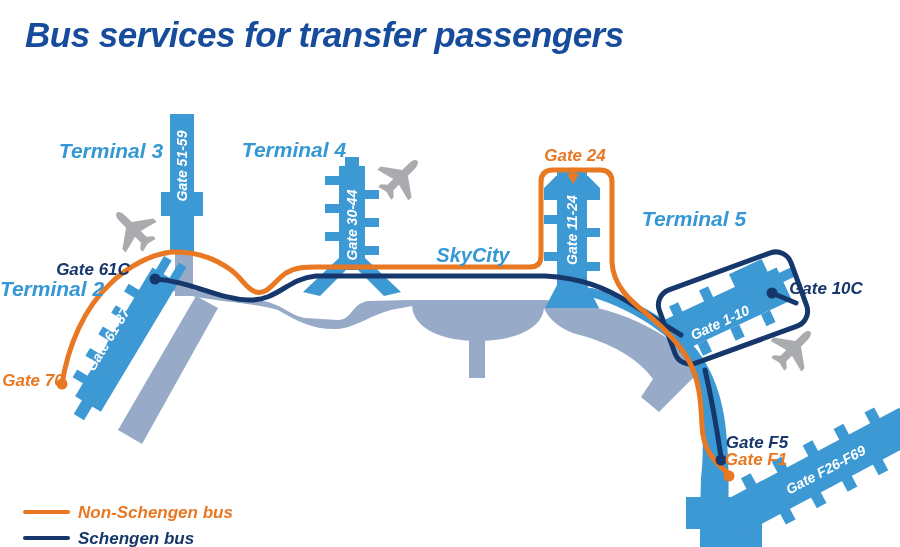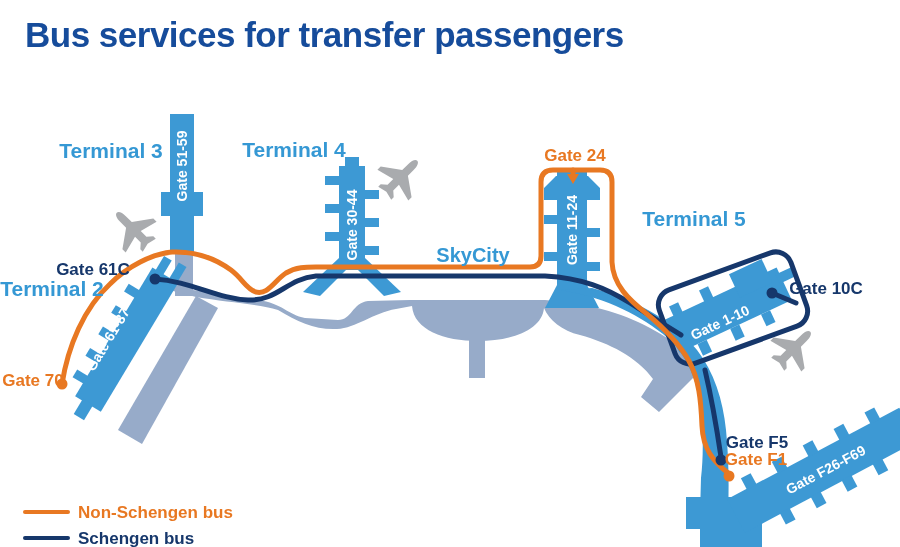--- a/index.html
+++ b/index.html
@@ -1,18 +1,19 @@
 <!DOCTYPE html>
 <html><head>
 <meta charset="utf-8">
 <style>
   html,body{margin:0;padding:0;background:#fff;}
   .stage{
     position:relative;width:900px;height:547px;background:#ffffff;overflow:hidden;
     font-family:"Liberation Sans", sans-serif;
+    font-style:italic;
   }
   svg text{font-family:"Liberation Sans", sans-serif;font-weight:bold;}
   .title-text{font-size:35px;fill:#164c9b;letter-spacing:-0.5px;}
   .terminal-label{font-size:21px;fill:#3598d4;}
   .skycity-label{font-size:20px;fill:#3598d4;}
   .gate-navy{font-size:17px;fill:#16376b;}
   .gate-orange{font-size:17px;fill:#e87822;}
   .pier-text{font-size:14px;fill:#ffffff;}
   .legend-text-orange{font-size:17px;fill:#e87822;}
   .legend-text-navy{font-size:17px;fill:#16376b;}

